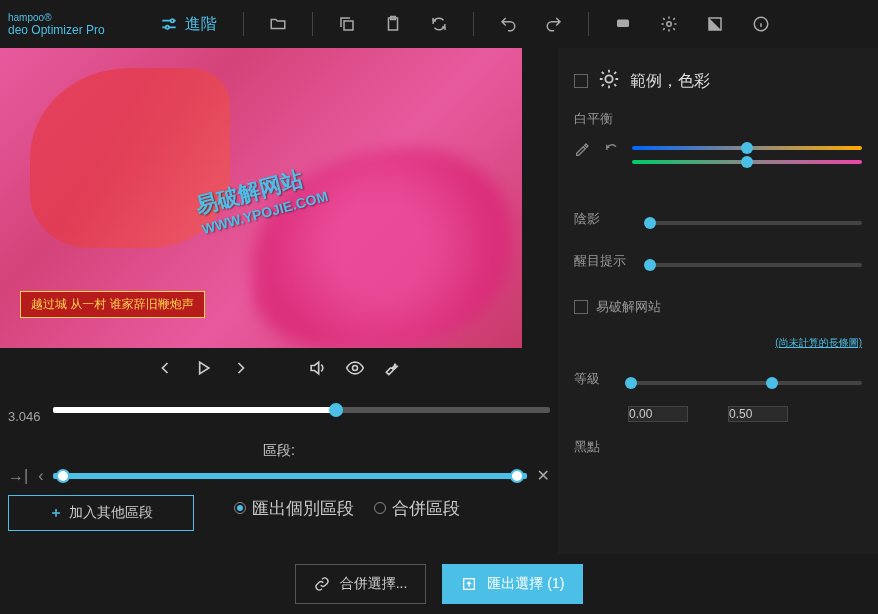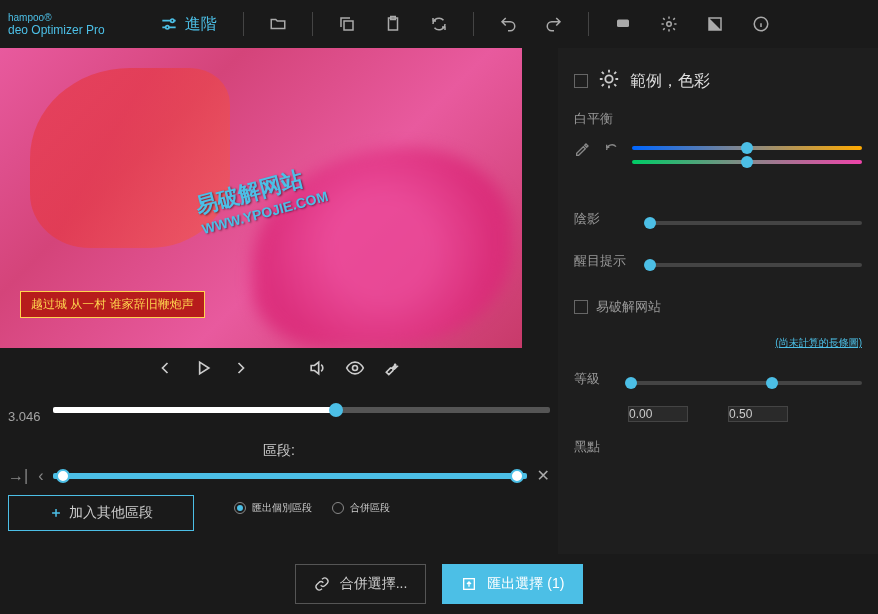--- a/index.html
+++ b/index.html
@@ -42,21 +42,21 @@
 .segment-row { display: flex; align-items: center; gap: 10px; padding: 0 8px; }
 .seg-nav { color: #888; cursor: pointer; }
 .range-slider { flex: 1; height: 6px; background: #333; position: relative; border-radius: 2px; }
 .range-fill { position: absolute; left: 0; right: 0; top: 0; bottom: 0; background: #4cbfe6; border-radius: 2px; }
 .range-thumb { position: absolute; top: 50%; transform: translate(-50%, -50%); width: 14px; height: 14px; background: #fff; border: 2px solid #4cbfe6; border-radius: 50%; }
 .close-x { color: #aaa; cursor: pointer; font-size: 16px; }
 
 .add-segment-btn { margin: 10px 0 0 8px; padding: 8px 40px; border: 1px solid #4cbfe6; color: #ccc; display: inline-flex; align-items: center; gap: 6px; cursor: pointer; font-size: 14px; }
 .add-segment-btn .plus { color: #4cbfe6; font-weight: bold; }
 
-.radio-row { display: inline-flex; align-items: center; gap: 20px; margin-left: 40px; font-size: 10px; }
+.radio-row { display: inline-flex; align-items: center; gap: 20px; margin-left: 40px; font-size: 17px; }
 .radio { display: flex; align-items: center; gap: 6px; cursor: pointer; }
 .radio-circle { width: 12px; height: 12px; border: 1px solid #888; border-radius: 50%; display: flex; align-items: center; justify-content: center; }
 .radio-circle.checked::after { content: ""; width: 6px; height: 6px; background: #4cbfe6; border-radius: 50%; }
 
 .panel-header { display: flex; align-items: center; gap: 10px; padding: 8px 0 16px; }
 .panel-checkbox { width: 14px; height: 14px; border: 1px solid #666; cursor: pointer; }
 .panel-title { font-size: 16px; color: #ddd; }
 .sun-icon svg { width: 22px; height: 22px; color: #ccc; }
 
 .ctrl-group { margin-bottom: 16px; }

